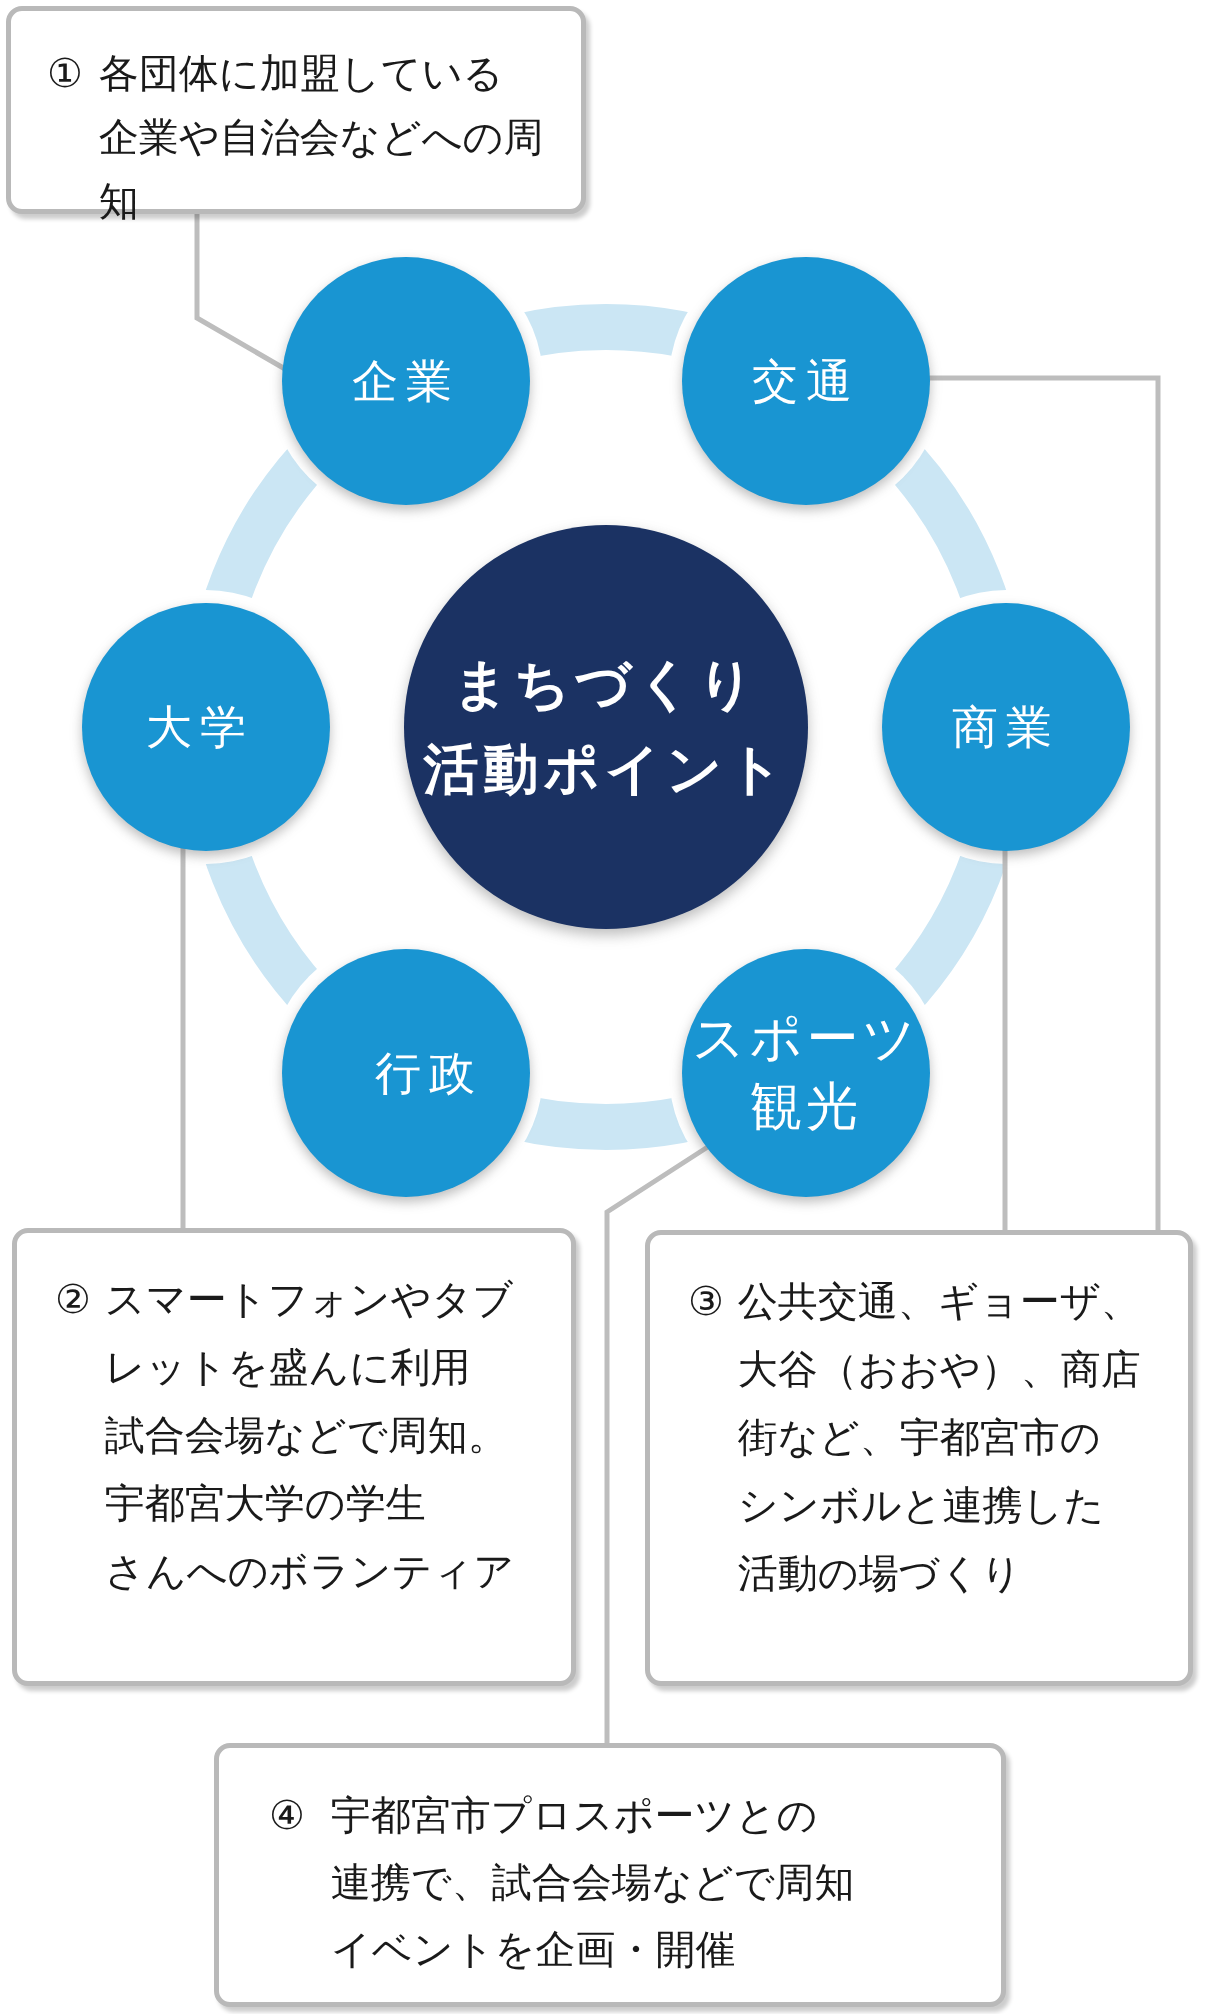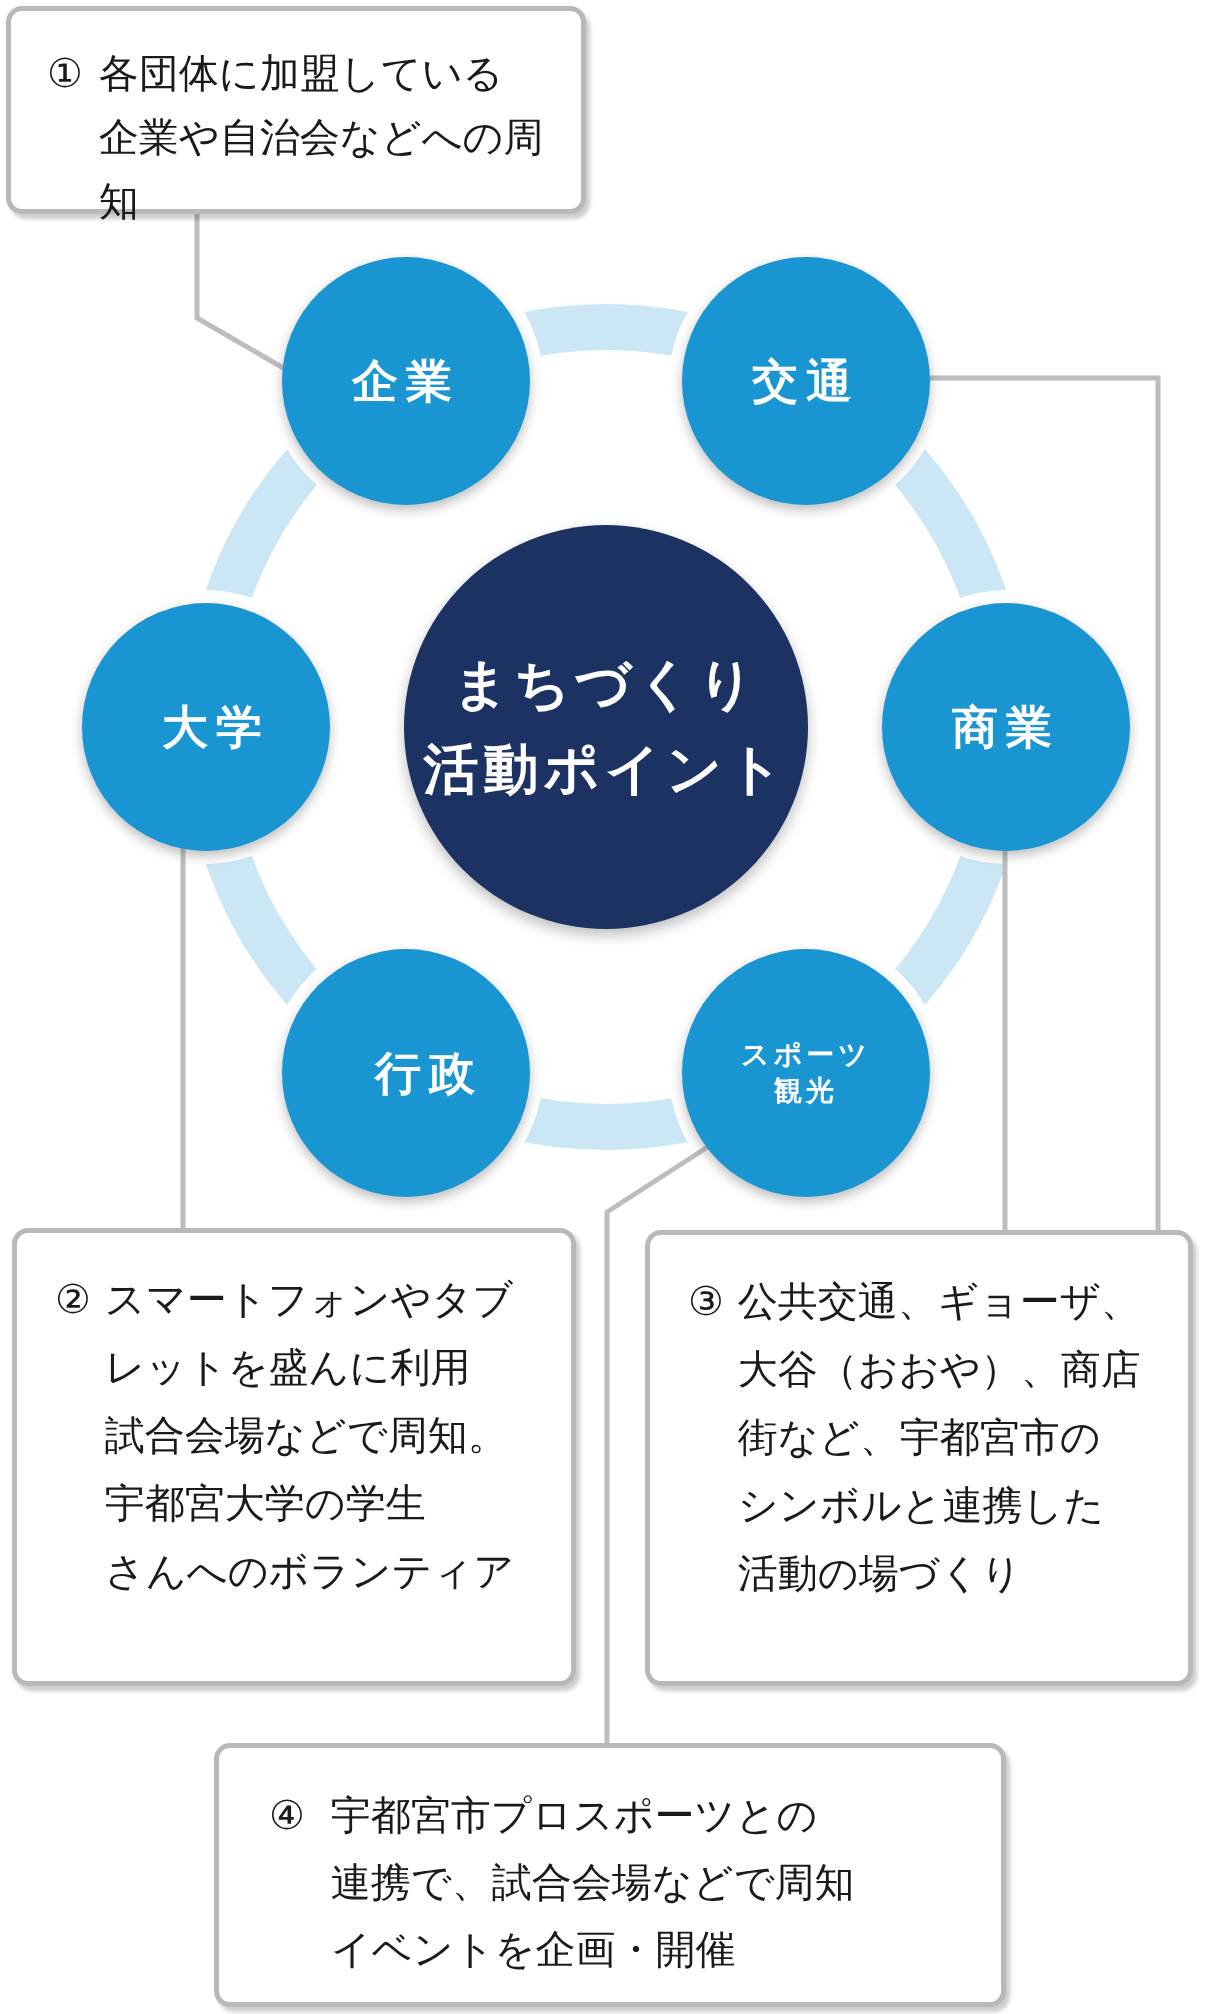--- a/index.html
+++ b/index.html
@@ -9,32 +9,32 @@
   }
   svg.diagram{position:absolute;left:0;top:0;width:1212px;height:2014px;}
   .ring{fill:none;stroke:#cbe6f4;stroke-width:46;}
   .halo{fill:#ffffff;}
   .connector{fill:none;stroke:#bdbdbd;stroke-width:5;}
   .bubble{fill:#1995d2;filter:drop-shadow(0px 5px 6px rgba(90,90,90,0.40));}
   .hub{fill:#1b3263;filter:drop-shadow(0px 6px 7px rgba(90,90,90,0.40));}
 
   .bubble-label{
     position:absolute;transform:translate(-50%,-50%);
-    color:#ffffff;font-weight:bold;font-size:46px;letter-spacing:8px;
+    color:#ffffff;font-weight:normal;font-size:46px;letter-spacing:8px;
     line-height:1.18;text-align:center;white-space:nowrap;
   }
-  .bubble-label.small{font-size:28px;letter-spacing:4px;line-height:1.3;}
+  .bubble-label.small{font-size:52px;letter-spacing:4px;line-height:1.3;}
   .hub-label{
     position:absolute;left:606px;top:727px;transform:translate(-50%,-50%);
     color:#ffffff;font-weight:bold;font-size:55px;letter-spacing:5px;
     line-height:1.55;text-align:center;white-space:nowrap;
   }
   .lbl-kigyou{left:406px;top:381px;}
   .lbl-koutsuu{left:806px;top:381px;}
-  .lbl-daigaku{left:216px;top:727px;}
+  .lbl-daigaku{left:200px;top:727px;}
   .lbl-shougyou{left:1006px;top:727px;}
   .lbl-gyousei{left:406px;top:1073px;margin-left:23px;}
   .lbl-sports{left:806px;top:1073px;}
 
   .callout{
     position:absolute;background:#ffffff;border:5px solid #b9b9b9;border-radius:16px;
     box-shadow:4px 5px 4px rgba(0,0,0,0.20);box-sizing:border-box;
   }
   .callout-inner{display:flex;align-items:flex-start;}
   .marker{flex:0 0 auto;}

